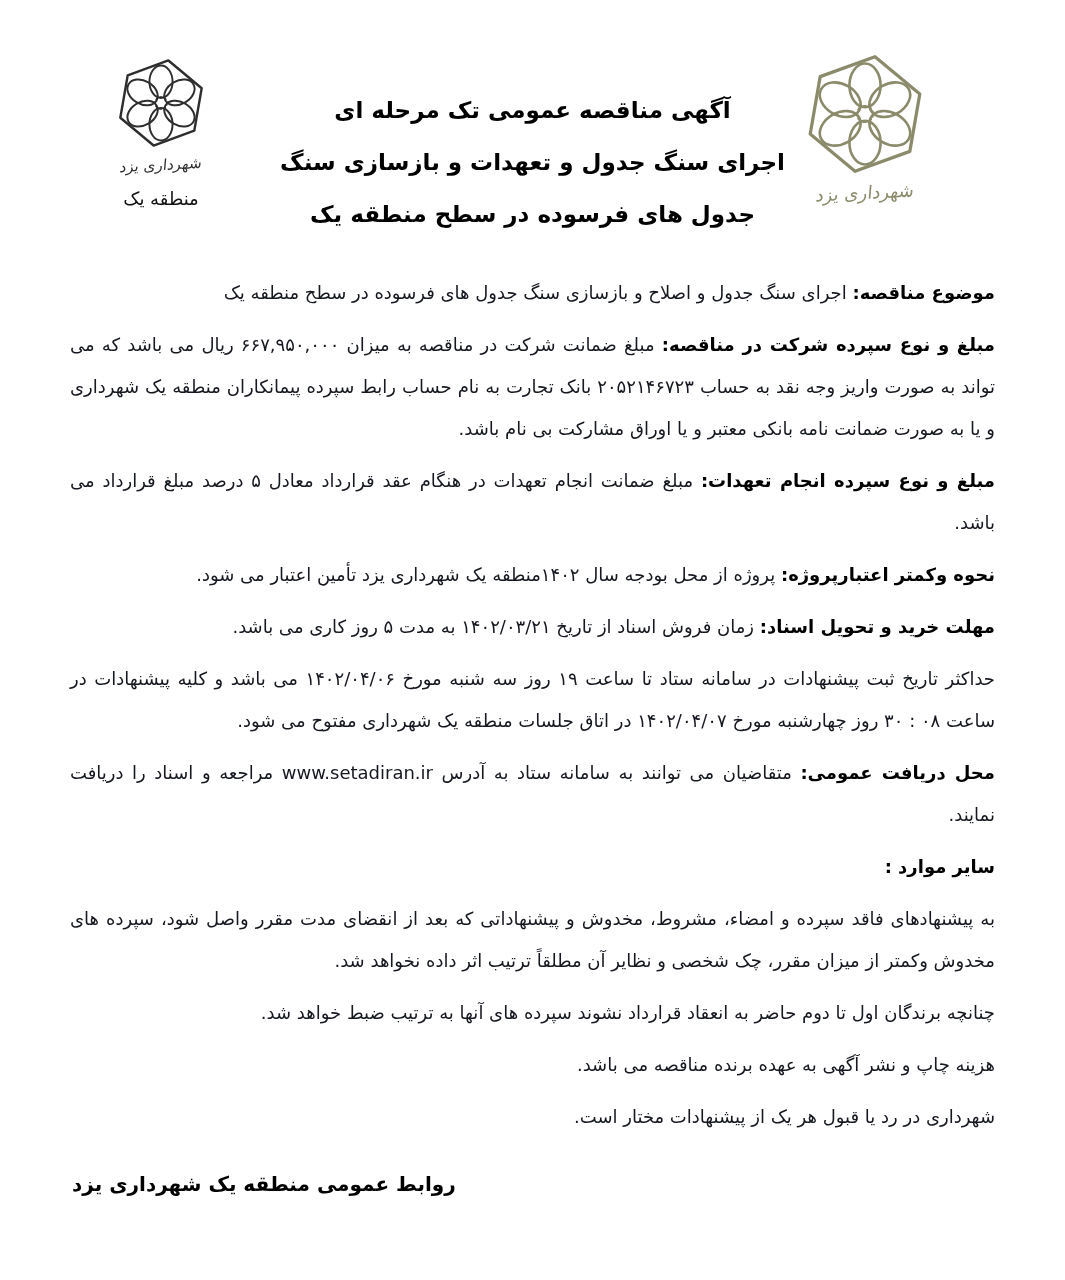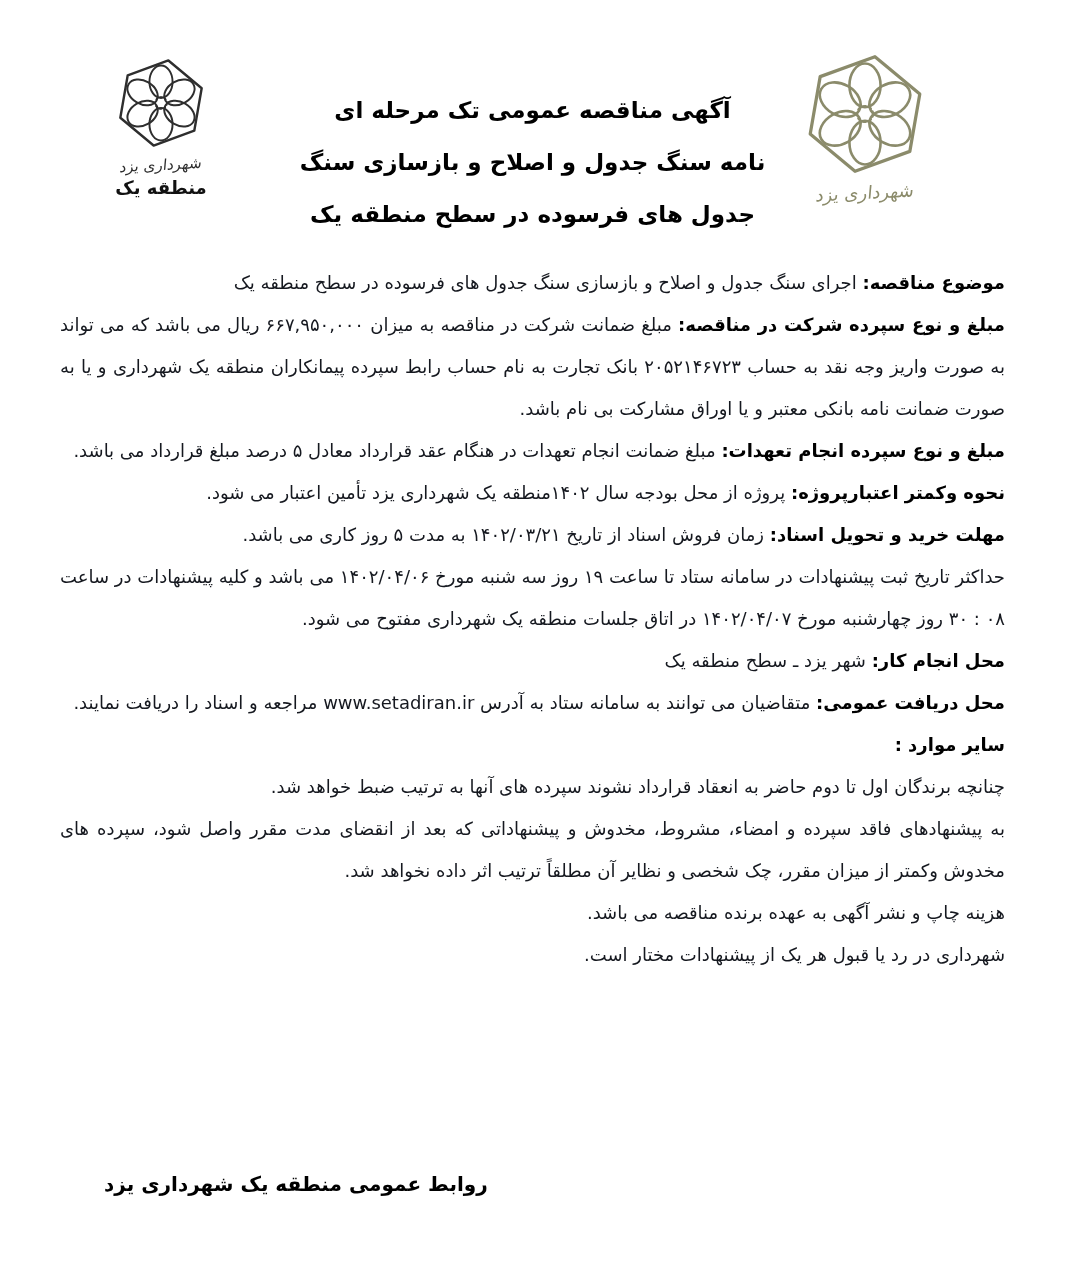--- a/index.html
+++ b/index.html
@@ -19,36 +19,35 @@
   .logo-left  { top:54px; left:86px;  width:150px; color:var(--left-logo-color,#2e2e2e); }
   .logo-right { top:48px; right:122px; width:156px; color:var(--right-logo-color,#8b8b6b); }
   .emblem { display:block; margin:0 auto; overflow:visible; }
   .logo-left  .emblem { width:102px; height:98px; }
   .logo-right .emblem { width:138px; height:132px; }
   .org-name {
     display:inline-block; transform:skewX(-8deg) rotate(-3deg);
     font-size:15px; margin-top:4px; letter-spacing:1px;
   }
   .logo-right .org-name { font-size:18px; margin-top:2px; }
-  .district { display:block; font-weight:bold; font-size:18px; margin-top:3px; color:#111; }
+  .district { display:block; font-weight:normal; font-size:18px; margin-top:14px; color:#111; }
   
   .body-block {
     position:absolute; top:262px; right:60px; left:60px;
     color:var(--body-color,#15181f);
     font-size:18px; line-height:42px;
     text-align:justify;
   }
-  .body-block p { margin:0; }
+  .body-block p { margin:10px; }
   .body-block b { color:#000; }
   
   .footer-signature {
     position:absolute; top:1172px; left:72px;
     font-weight:bold; font-size:20px; color:#000;
     direction:rtl;
-    margin-left:32px;
   }
   .defs-holder { position:absolute; width:0; height:0; overflow:hidden; }
 </style>
 </head>
 <body>
 
 <svg class="defs-holder" aria-hidden="true">
   <defs>
     <g id="emblem-shape" fill="none" stroke="currentColor" stroke-linejoin="round" stroke-linecap="round">
       <path stroke-width="2.6" d="M94 34 L58 4 L14 20 L6 66 L42 96 L86 80 Z"></path>
@@ -77,35 +76,34 @@
 
   <div class="logo logo-right">
     <svg class="emblem" viewBox="-3 -3 106 106">
       <use href="#emblem-shape"></use>
     </svg>
     <span class="org-name">شهرداری یزد</span>
   </div>
 
   <div class="title-block">
     <div>آگهی مناقصه عمومی تک مرحله ای</div>
-    <div>نامه سنگ جدول و اصلاح و بازسازی سنگ</div>
+    <div>اجرای سنگ جدول و تعهدات و بازسازی سنگ</div>
     <div>جدول های فرسوده در سطح منطقه یک</div>
   </div>
 
   <div class="body-block">
     <p><b>موضوع مناقصه:</b><span> اجرای سنگ جدول و اصلاح و بازسازی سنگ جدول های فرسوده در سطح منطقه یک</span></p>
     <p><b>مبلغ و نوع سپرده شرکت در مناقصه:</b><span> مبلغ ضمانت شرکت در مناقصه به میزان  ۶۶۷,۹۵۰,۰۰۰ ریال  می باشد که می تواند به صورت واریز وجه نقد به حساب ۲۰۵۲۱۴۶۷۲۳ بانک تجارت  به نام حساب رابط سپرده پیمانکاران منطقه یک شهرداری و یا به صورت ضمانت نامه بانکی معتبر  و یا اوراق مشارکت بی نام باشد.</span></p>
     <p><b>مبلغ و نوع سپرده انجام تعهدات:</b><span> مبلغ ضمانت انجام  تعهدات  در  هنگام  عقد  قرارداد  معادل ۵ درصد مبلغ قرارداد می باشد.</span></p>
     <p><b>نحوه وکمتر اعتبارپروژه:</b><span> پروژه از محل بودجه سال  ۱۴۰۲منطقه یک شهرداری یزد تأمین اعتبار می شود.</span></p>
     <p><b>مهلت خرید و تحویل اسناد:</b><span> زمان فروش اسناد از تاریخ  ۱۴۰۲/۰۳/۲۱ به مدت ۵ روز کاری می باشد.</span></p>
     <p><span>حداکثر تاریخ ثبت پیشنهادات در سامانه ستاد تا ساعت ۱۹ روز سه شنبه مورخ ۱۴۰۲/۰۴/۰۶ می باشد و کلیه پیشنهادات در  ساعت  ۰۸ : ۳۰  روز چهارشنبه  مورخ ۱۴۰۲/۰۴/۰۷ در اتاق  جلسات منطقه یک  شهرداری  مفتوح می شود.</span></p>
-    <p><b>محل انجام کار:</b><span> شهر یزد ـ  سطح منطقه یک</span></p>
     <p><b>محل دریافت عمومی:</b><span> متقاضیان می توانند به سامانه ستاد به آدرس </span><span>www.setadiran.ir</span><span> مراجعه و اسناد را دریافت نمایند.</span></p>
     <p><b>سایر موارد :</b></p>
+    <p><span>به پیشنهادهای فاقد سپرده و امضاء، مشروط، مخدوش و پیشنهاداتی که بعد  از  انقضای  مدت  مقرر  واصل  شود، سپرده های مخدوش وکمتر از میزان مقرر، چک شخصی و  نظایر آن مطلقاً ترتیب اثر  داده نخواهد شد.</span></p>
     <p><span>چنانچه برندگان اول تا دوم حاضر به انعقاد قرارداد نشوند سپرده های آنها به ترتیب ضبط خواهد شد.</span></p>
-    <p><span>به پیشنهادهای فاقد سپرده و امضاء، مشروط، مخدوش و پیشنهاداتی که بعد  از  انقضای  مدت  مقرر  واصل  شود، سپرده های مخدوش وکمتر از میزان مقرر، چک شخصی و  نظایر آن مطلقاً ترتیب اثر  داده نخواهد شد.</span></p>
     <p><span>هزینه چاپ و نشر آگهی به عهده برنده مناقصه می باشد.</span></p>
     <p><span>شهرداری در رد یا قبول هر یک از پیشنهادات مختار است.</span></p>
   </div>
 
   <div class="footer-signature">روابط عمومی منطقه یک شهرداری یزد</div>
 
 </div>
 
 </body></html>

